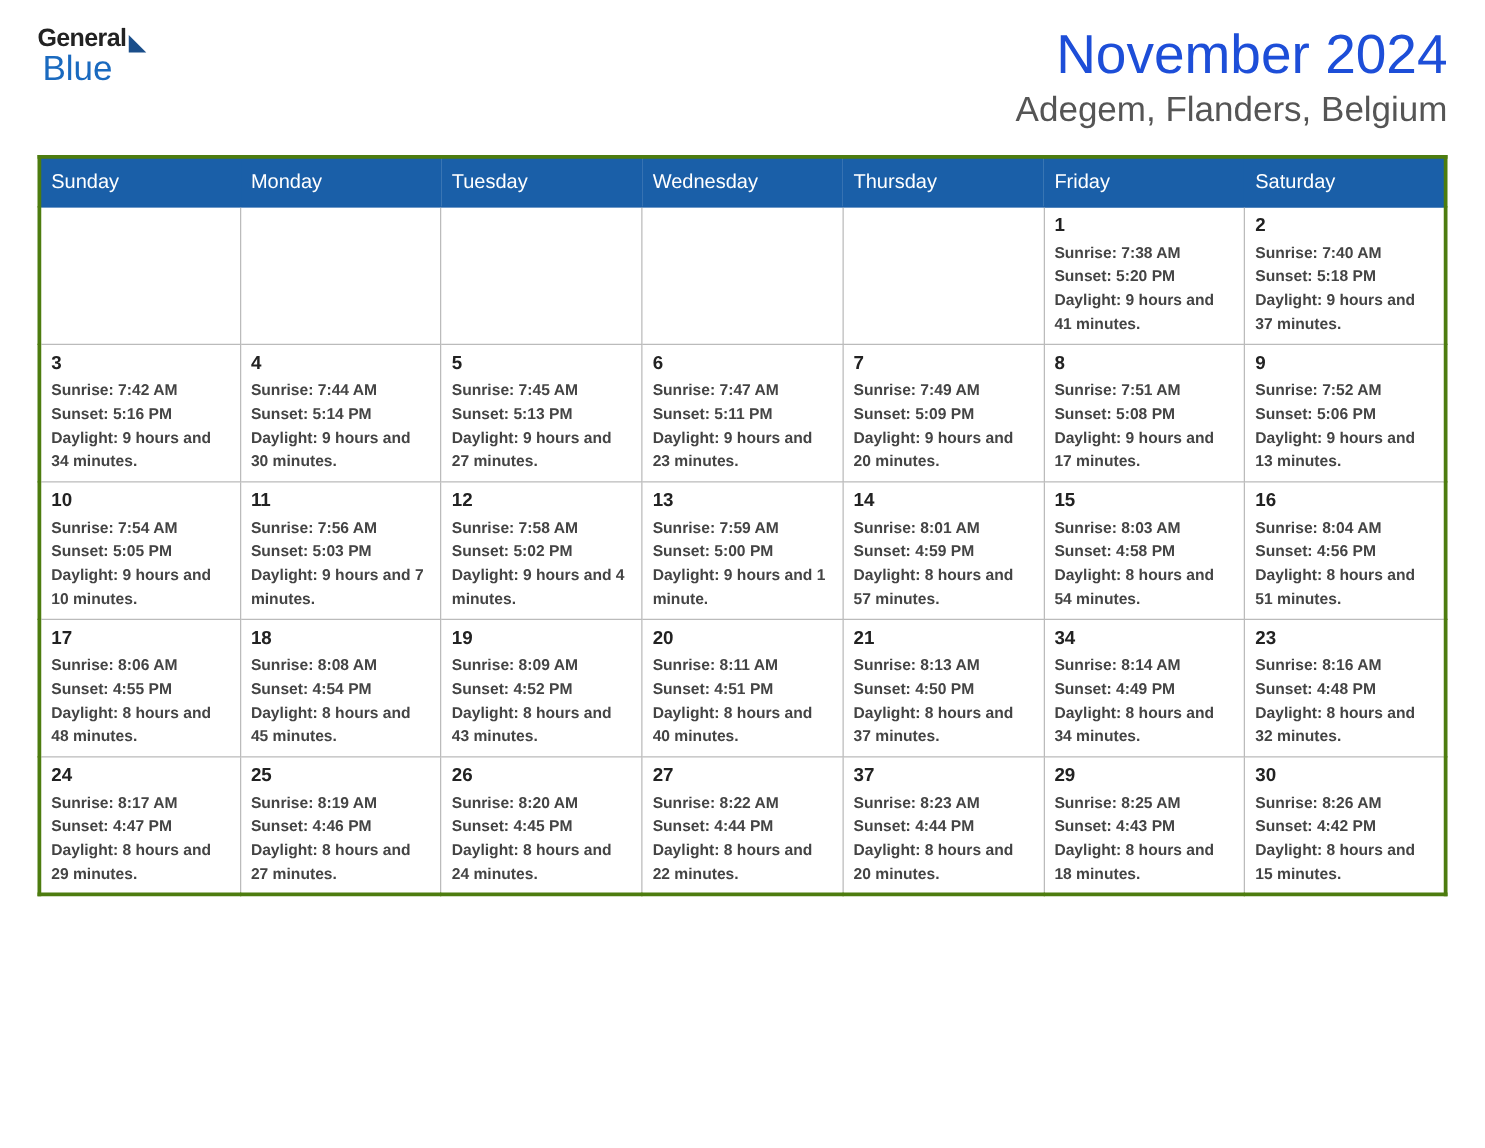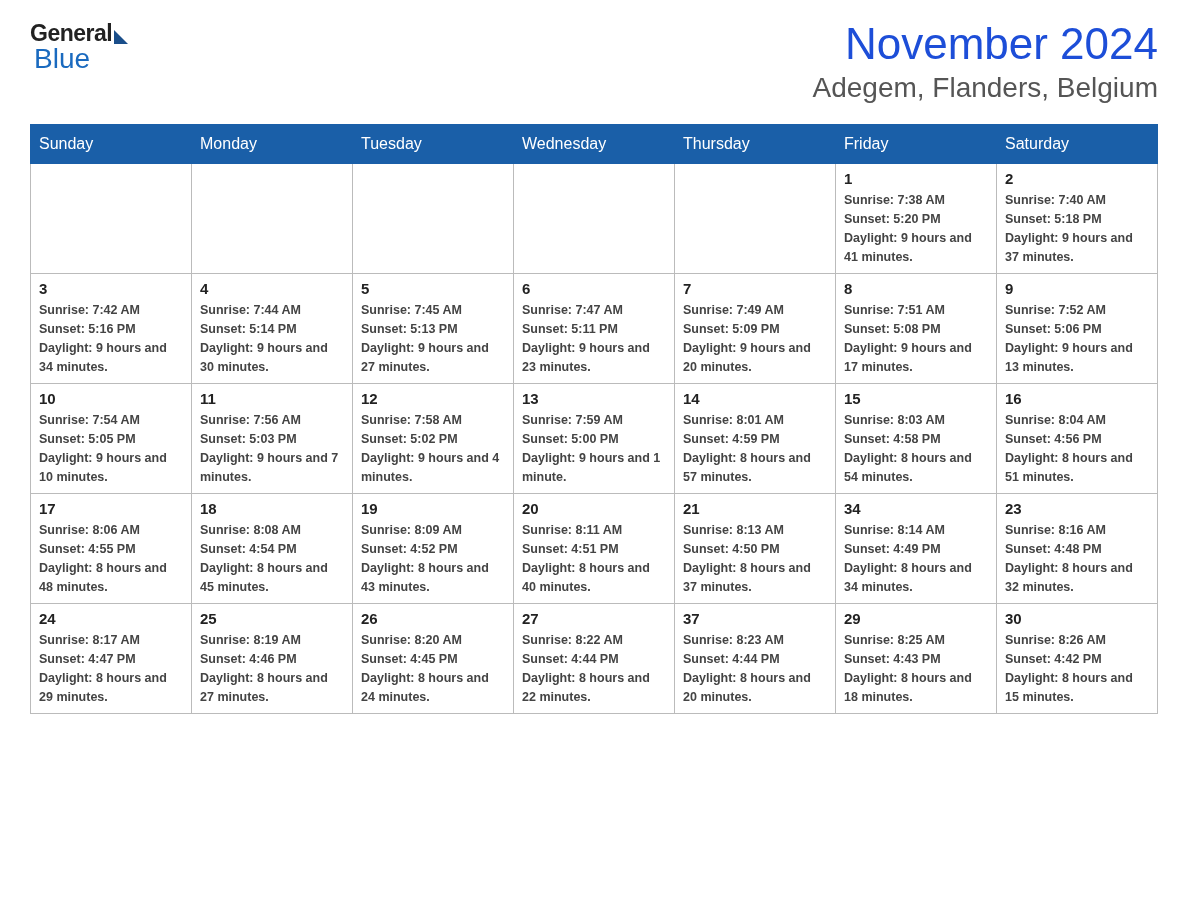--- a/index.html
+++ b/index.html
@@ -20,21 +20,21 @@
     .logo {
       display: flex;
       flex-direction: column;
       align-items: flex-start;
     }
     .logo-top {
       display: flex;
       align-items: center;
     }
     .logo-general {
-      font-size: 23px;
+      font-size: 20px;
       font-weight: bold;
       color: #222;
       letter-spacing: -0.5px;
     }
     .logo-arrow {
       width: 0;
       height: 0;
       border-left: 14px solid #1a4e8a;
       border-top: 14px solid transparent;
       border-bottom: 0px solid transparent;
@@ -58,21 +58,21 @@
       line-height: 1.1;
     }
     .location {
       font-size: 28px;
       color: #555;
       margin-top: 4px;
     }
     .calendar {
       width: 100%;
       border-collapse: collapse;
-      border: 1px solid #4d7c0f;
+      border: 3px solid #4d7c0f;
     }
     .calendar th {
       background-color: #1a5fa8;
       color: #fff;
       font-size: 16px;
       font-weight: normal;
       padding: 10px 8px;
       text-align: left;
       border: 1px solid #1a5fa8;
     }

